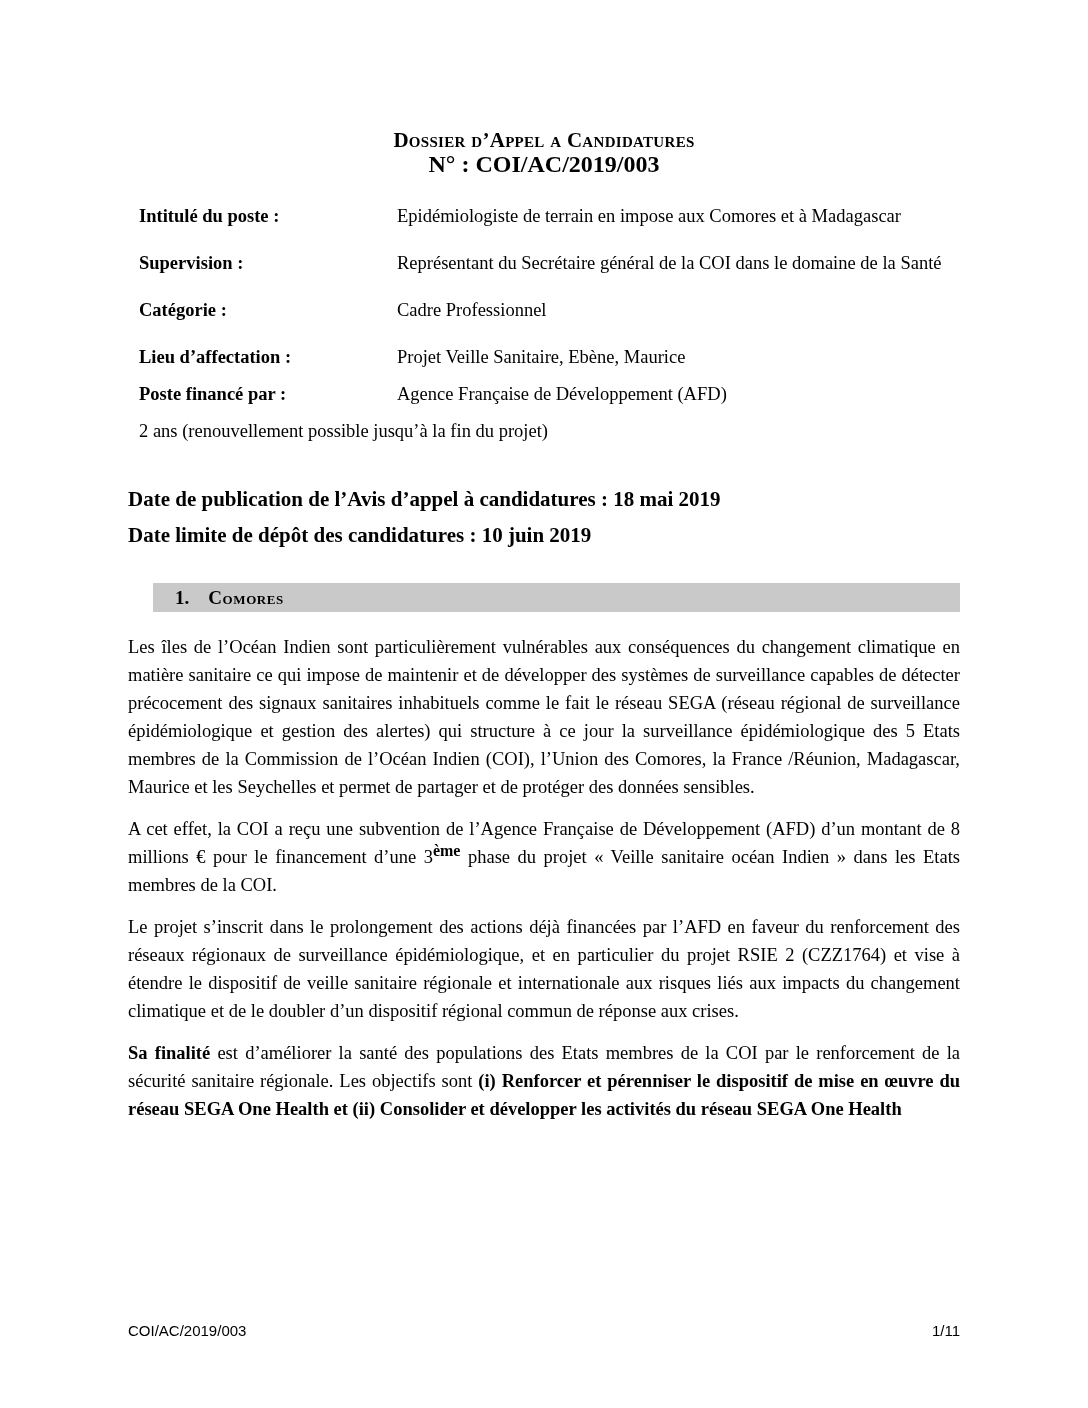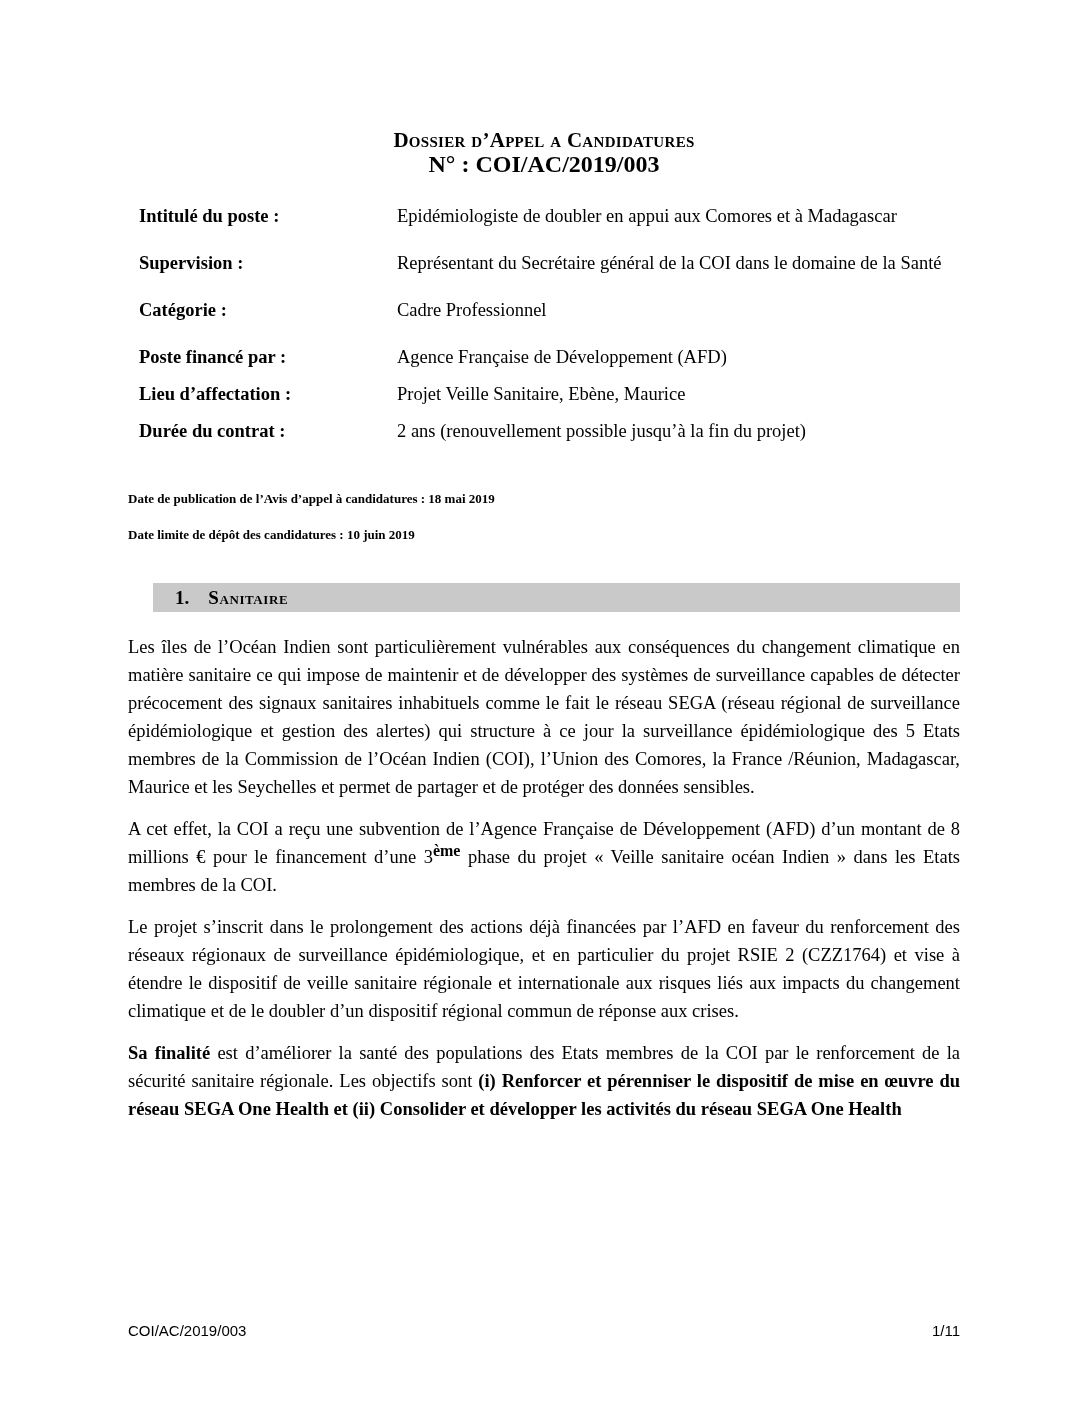--- a/index.html
+++ b/index.html
@@ -40,21 +40,21 @@
     margin-left: 11px;
   }
   .field-row:nth-child(n+4) { margin-bottom: 9px; }
   .field-row:last-child { margin-bottom: 0; }
   .field-label { width: 258px; flex-shrink: 0; font-weight: bold; }
   .field-value { flex: 1; }
   
   .dates { margin-bottom: 34px; }
   .date-line {
     font-weight: bold;
-    font-size: 13px;
+    font-size: 21px;
     line-height: 28px;
     margin-bottom: 8px;
   }
   
   .section-heading {
     margin-left: 25px;
     height: 29px;
     display: flex;
     align-items: center;
     font-weight: bold;
@@ -89,58 +89,57 @@
 <div class="doc">
 
   <header class="title-block">
     <div class="doc-title">Dossier d’Appel a Candidatures</div>
     <div class="doc-number">N° : COI/AC/2019/003</div>
   </header>
 
   <section class="fields" id="fields">
     <div class="field-row">
       <div class="field-label">Intitulé du poste :</div>
-      <div class="field-value">Epidémiologiste de doubler en appui aux Comores et à Madagascar</div>
+      <div class="field-value">Epidémiologiste de terrain en impose aux Comores et à Madagascar</div>
     </div>
 
     <div class="field-row">
       <div class="field-label">Supervision :</div>
       <div class="field-value">Représentant du Secrétaire général de la COI dans le domaine de la Santé</div>
     </div>
 
     <div class="field-row">
       <div class="field-label">Catégorie :</div>
       <div class="field-value">Cadre Professionnel</div>
     </div>
 
     <div class="field-row">
+      <div class="field-label">Lieu d’affectation :</div>
+      <div class="field-value">Projet Veille Sanitaire, Ebène, Maurice</div>
+    </div>
+
+    <div class="field-row">
       <div class="field-label">Poste financé par :</div>
       <div class="field-value">Agence Française de Développement (AFD)</div>
     </div>
 
     <div class="field-row">
-      <div class="field-label">Lieu d’affectation :</div>
-      <div class="field-value">Projet Veille Sanitaire, Ebène, Maurice</div>
-    </div>
-
-    <div class="field-row">
-      <div class="field-label">Durée du contrat :</div>
       <div class="field-value">2 ans (renouvellement possible jusqu’à la fin du projet)</div>
     </div>
   </section>
 
   <section class="dates" id="dates">
     <p class="date-line"><span class="date-label">Date de publication de l’Avis d’appel à candidatures :</span> <span class="date-value">18 mai 2019</span></p>
 
     <p class="date-line"><span class="date-label">Date limite de dépôt des candidatures :</span> <span class="date-value">10 juin 2019</span></p>
   </section>
 
   <div class="section-heading" style="background: rgb(201, 201, 201);">
     <span class="section-number">1.</span>
-    <span class="section-title">Sanitaire</span>
+    <span class="section-title">Comores</span>
   </div>
 
   <div id="paragraphs">
       <p class="para"><span>Les îles de l’Océan Indien sont particulièrement vulnérables aux conséquences du changement climatique en matière sanitaire ce qui impose de maintenir et de développer des systèmes de surveillance capables de détecter précocement des signaux sanitaires inhabituels comme le fait le réseau SEGA (réseau régional de surveillance épidémiologique et gestion des alertes) qui structure à ce jour la surveillance épidémiologique des 5 Etats membres de la Commission de l’Océan Indien (COI), l’Union des Comores, la France /Réunion, Madagascar, Maurice et les Seychelles et permet de partager et de protéger des données sensibles.</span></p>
       <p class="para"><span>A cet effet, la COI a reçu une subvention de l’Agence Française de Développement (AFD) d’un montant de 8 millions € pour le financement d’une 3</span><sup>ème</sup><span> phase du projet « Veille sanitaire océan Indien » dans les Etats membres de la COI.</span></p>
       <p class="para"><span>Le projet s’inscrit dans le prolongement des actions déjà financées par l’AFD en faveur du renforcement des réseaux régionaux de surveillance épidémiologique, et en particulier du projet RSIE 2 (CZZ1764) et vise à étendre le dispositif de veille sanitaire régionale et internationale aux risques liés aux impacts du changement climatique et de le doubler d’un dispositif régional commun de réponse aux crises.</span></p>
       <p class="para"><strong>Sa finalité</strong><span> est d’améliorer la santé des populations des Etats membres de la COI par le renforcement de la sécurité sanitaire régionale. Les objectifs sont </span><strong>(i) Renforcer et pérenniser le dispositif de mise en œuvre du réseau SEGA One Health et (ii) Consolider et développer les activités du réseau SEGA One Health</strong></p>
     </div>
 
   <footer class="footer">

